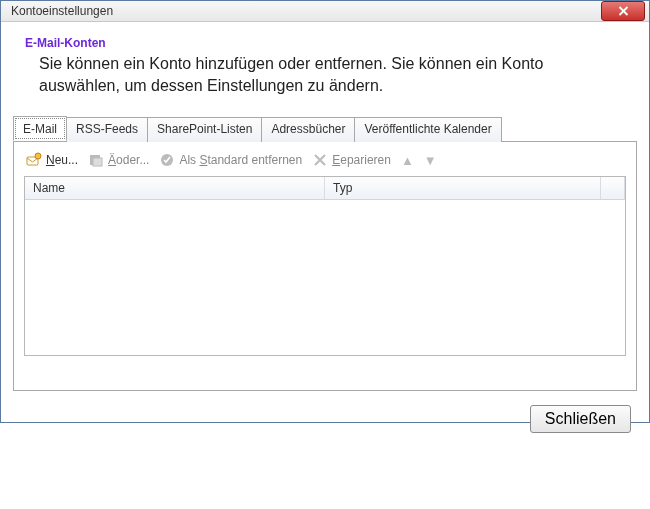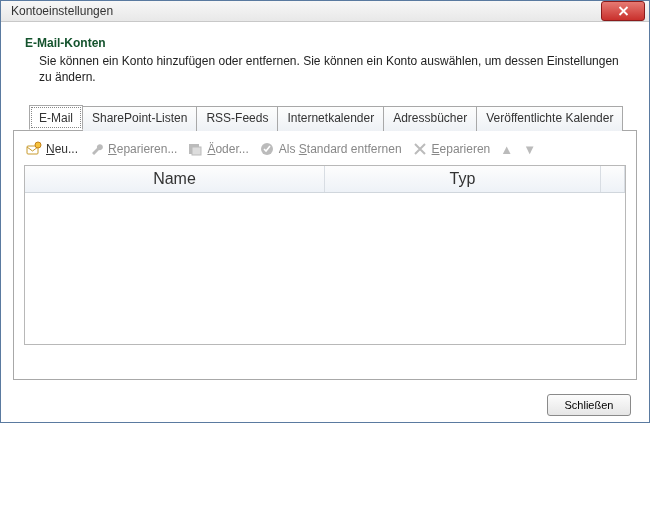--- a/index.html
+++ b/index.html
@@ -52,25 +52,25 @@
     display: flex;
     flex-direction: column;
     padding: 0;
   }
   .header {
     padding: 14px 24px 12px 24px;
   }
   .header-title {
     font-weight: bold;
     font-size: 12px;
-    color: #14532d;
+    color: #6d28d9;
     margin-bottom: 3px;
   }
   .header-text {
-    font-size: 12px;
+    font-size: 16px;
     color: #222;
     padding-left: 14px;
     line-height: 1.35;
   }
   .tabbar {
     display: flex;
     margin: 8px 12px 0 12px;
     position: relative;
     z-index: 2;
   }
@@ -87,30 +87,28 @@
     top: 1px;
   }
   .tab.active {
     background: #fff;
     border-bottom: 1px solid #fff;
     z-index: 3;
     outline: 1px dotted #888;
     outline-offset: -3px;
     top: 0;
     padding-top: 5px;
-    margin-left: 16px;
   }
   .tabpanel {
     margin: 0 12px 0 12px;
     border: 1px solid #a8a8a8;
     background: #fff;
     padding: 10px;
     position: relative;
     height: 250px;
-    text-align: center;
   }
   .toolbar {
     display: flex;
     align-items: center;
     gap: 10px;
     padding: 0 0 8px 2px;
   }
   .tool {
     display: flex;
     align-items: center;
@@ -133,41 +131,41 @@
   }
   .listview {
     border: 1px solid #b8b8b8;
     height: 180px;
     background: #fff;
   }
   .listheader {
     display: flex;
     background: linear-gradient(to bottom, #fdfdfd, #eef2f7);
     border-bottom: 1px solid #d0d6dc;
-    font-size: 16px;
+    font-size: 12px;
     color: #333;
   }
   .listheader .col {
     padding: 4px 8px;
     border-right: 1px solid #d8dde3;
   }
   .col-name { width: 300px; }
   .col-type { flex: 1; }
   .col-end { width: 24px; border-right: none; }
   .footer {
     margin-top: auto;
     padding: 14px 18px 18px 18px;
     display: flex;
     justify-content: flex-end;
     border-top: none;
   }
   .btn {
     min-width: 84px;
     padding: 4px 14px;
-    font-size: 11px;
+    font-size: 16px;
     border: 1px solid #8a8a8a;
     border-radius: 3px;
     background: linear-gradient(to bottom, #fcfcfc, #e6e6e6);
     cursor: pointer;
     text-align: center;
   }
   .arrow-icon {
     color: #bbb;
     font-size: 13px;
   }
@@ -190,49 +188,40 @@
 
   <div class="content">
 
     <div class="header">
       <div class="header-title">E-Mail-Konten</div>
       <div class="header-text">Sie können ein Konto hinzufügen oder entfernen. Sie können ein Konto auswählen, um dessen Einstellungen zu ändern.</div>
     </div>
 
     <div class="tabbar">
       <div class="tab active">E-Mail</div>
+      <div class="tab">RSS-Feeds</div>
       <div class="tab">SharePoint-Listen</div>
-      <div class="tab">RSS-Feeds</div>
-      <div class="tab">Internetkalender</div>
       <div class="tab">Adressbücher</div>
       <div class="tab">Veröffentlichte Kalender</div>
     </div>
 
     <div class="tabpanel">
 
       <div class="toolbar">
         <div class="tool enabled">
           <span class="icon">
             <svg width="16" height="16" viewBox="0 0 16 16">
               <rect x="1" y="5" width="11" height="8" rx="1" fill="#fff" stroke="#c89a2c"></rect>
               <path d="M1 6 L6.5 10 L12 6" fill="none" stroke="#c89a2c"></path>
               <circle cx="12" cy="4" r="3" fill="#f6c23a" stroke="#c4811a"></circle>
             </svg>
           </span>
           <span><span class="u">N</span><span>eu...</span></span>
         </div>
 
-        <div class="tool">
-          <span class="icon">
-            <svg width="16" height="16" viewBox="0 0 16 16">
-                <path d="M4 12 L9 7 A3 3 0 1 1 11 9 L6 14 Z" fill="#bbb"></path>
-              </svg>
-          </span>
-          <span><span class="u">R</span><span>eparieren...</span></span>
-        </div>
 
         <div class="tool">
           <span class="icon">
             <svg width="16" height="16" viewBox="0 0 16 16">
                 <rect x="2" y="3" width="10" height="10" fill="#bbb"></rect>
                 <rect x="5" y="6" width="9" height="8" fill="#ddd" stroke="#bbb"></rect>
               </svg>
           </span>
           <span><span class="u">Ä</span><span>oder...</span></span>
         </div>

